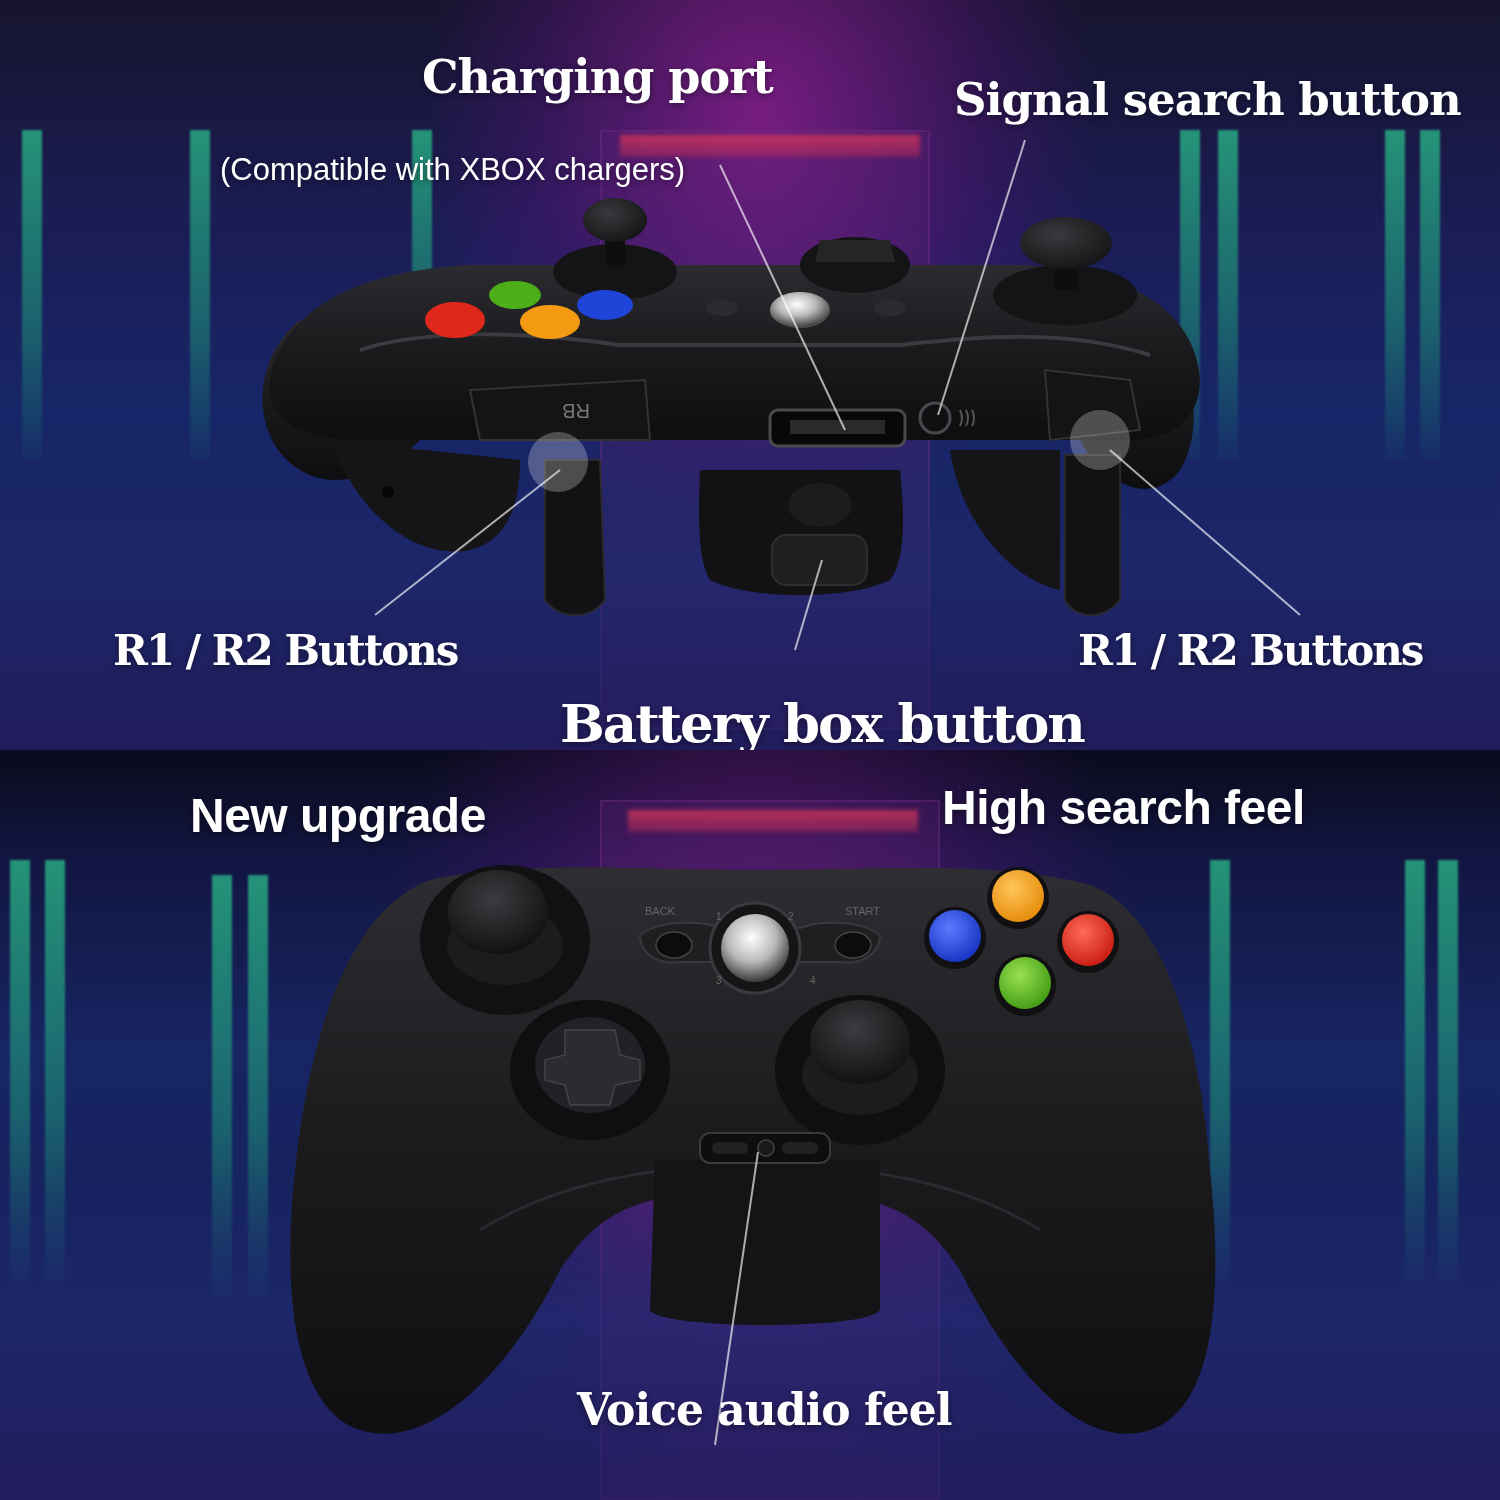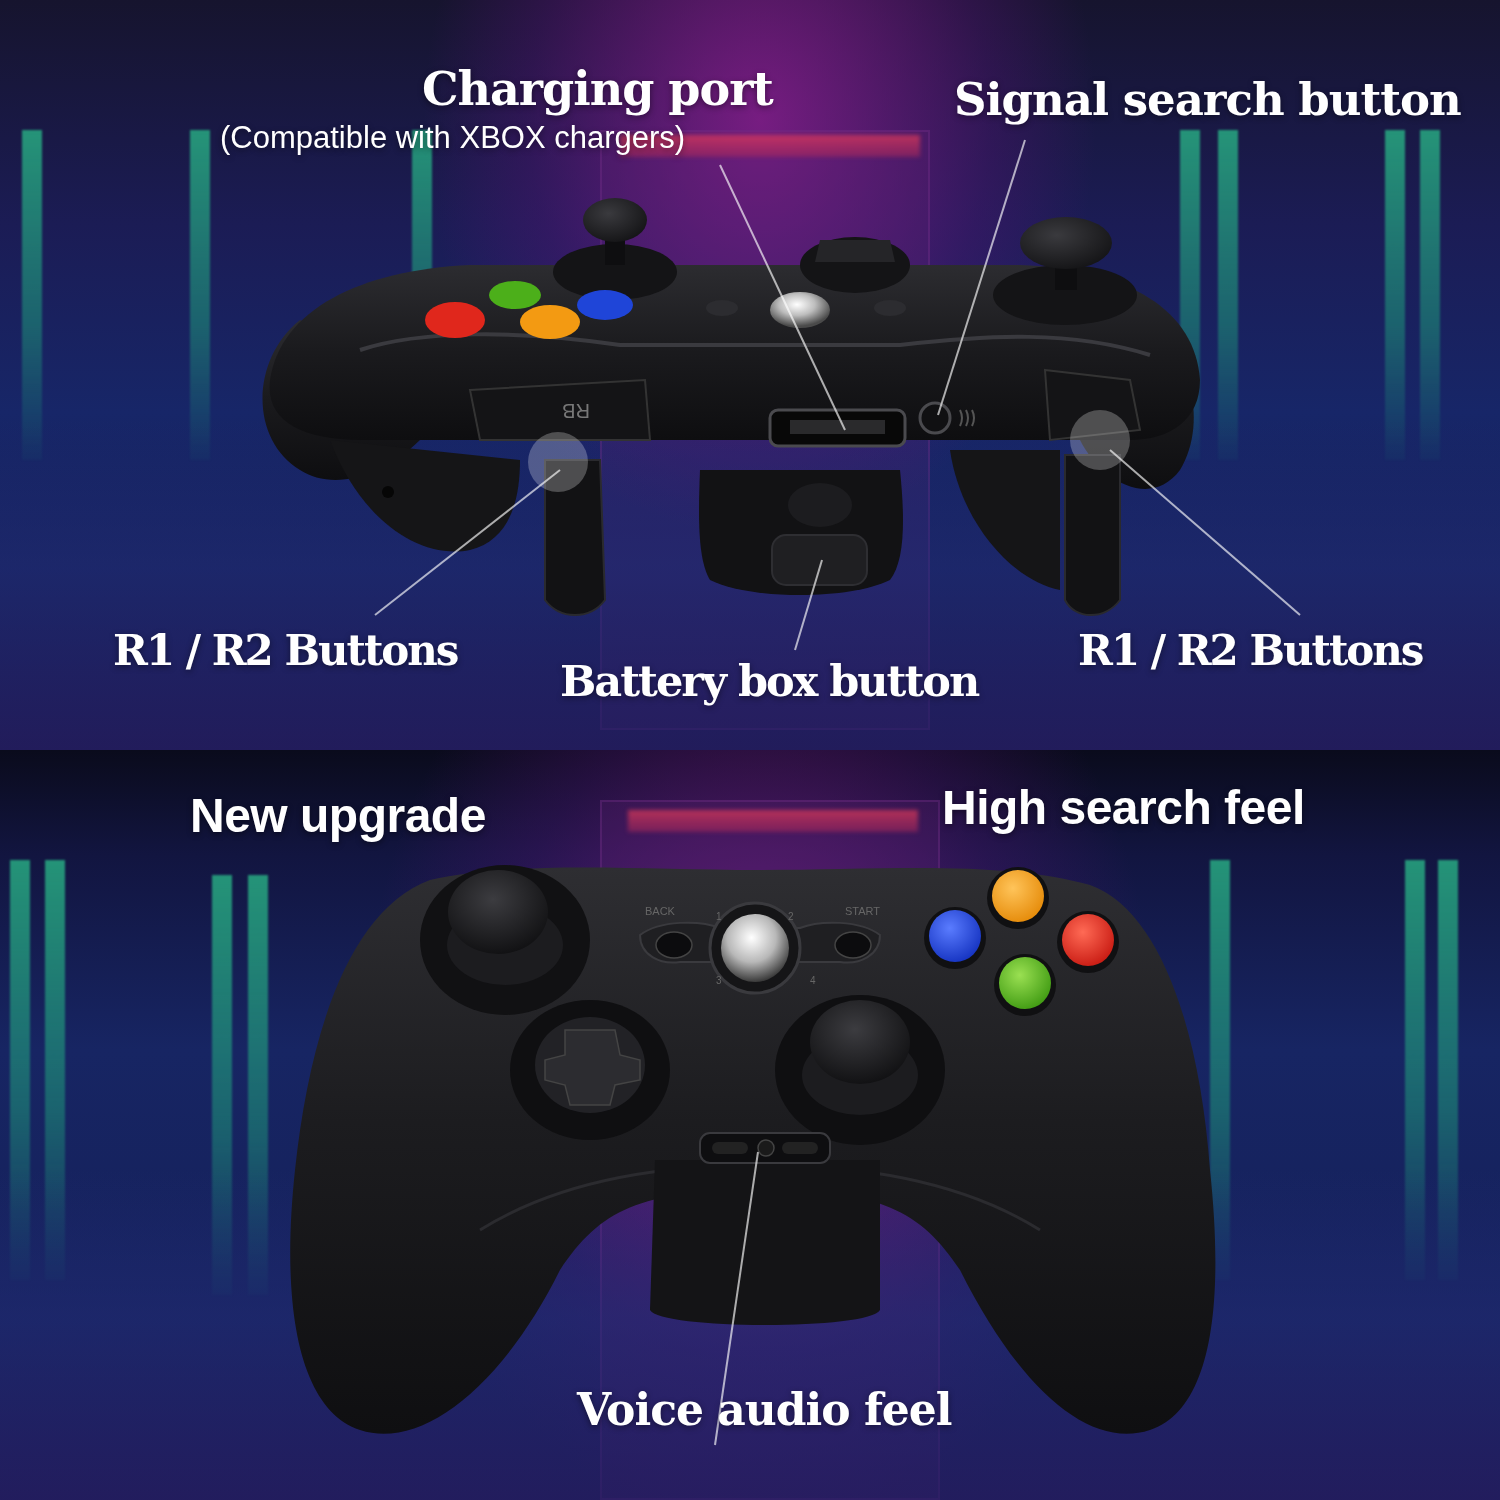--- a/index.html
+++ b/index.html
@@ -41,21 +41,21 @@
     }
 
     .controller-svg { position: absolute; left: 0; top: 0; }
 
     .label {
       position: absolute; color: #ffffff; white-space: nowrap;
       text-shadow: 0 2px 6px rgba(0,0,0,0.45);
     }
     .serif-bold { font-family: "DejaVu Serif", serif; font-weight: bold; letter-spacing: -1px; }
     .sans-cond { font-family: "Liberation Sans", sans-serif; font-weight: bold; letter-spacing: -0.5px; }
-    .sans-reg { font-family: "Liberation Sans", sans-serif; font-weight: normal; }
+    .sans-reg { font-family: "Liberation Sans", sans-serif; font-weight: normal; margin-top: 32px; }
 
     .leader { position: absolute; left: 0; top: 0; pointer-events: none; }
   </style>
 </head>
 <body>
 
 <section class="panel panel-top">
   <div class="bg"></div>
   <div class="door-frame" style="left:600px;top:130px;width:330px;height:600px;"></div>
   <div class="neon-red" style="left:620px;top:135px;width:300px;"></div>
@@ -139,25 +139,25 @@
   </svg>
 
   <svg class="leader" width="1500" height="750">
     <line x1="720" y1="165" x2="845" y2="430" stroke="rgba(255,255,255,0.65)" stroke-width="2"></line>
     <line x1="1025" y1="140" x2="938" y2="415" stroke="rgba(255,255,255,0.65)" stroke-width="2"></line>
     <line x1="375" y1="615" x2="560" y2="470" stroke="rgba(255,255,255,0.65)" stroke-width="2"></line>
     <line x1="1300" y1="615" x2="1110" y2="450" stroke="rgba(255,255,255,0.65)" stroke-width="2"></line>
     <line x1="795" y1="650" x2="822" y2="560" stroke="rgba(255,255,255,0.65)" stroke-width="2"></line>
   </svg>
 
-  <div class="label serif-bold" style="left:422px;top:50px;font-size:46px;margin-top:12px;">Charging port</div>
+  <div class="label serif-bold" style="left:422px;top:50px;font-size:46px;">Charging port</div>
   <div class="label sans-reg" style="left:220px;top:120px;font-size:31px;">(Compatible with XBOX chargers)</div>
   <div class="label serif-bold" style="left:928px;top:73px;font-size:45px;margin-left:26px;">Signal search button</div>
   <div class="label serif-bold" style="left:113px;top:626px;font-size:42px;letter-spacing:-2px;">R1 / R2 Buttons</div>
-  <div class="label serif-bold" style="left:560px;top:656px;font-size:43px;letter-spacing:-2px;">Battery box button</div>
+  <div class="label serif-bold" style="left:560px;top:692px;font-size:53px;letter-spacing:-2px;">Battery box button</div>
   <div class="label serif-bold" style="left:1078px;top:626px;font-size:42px;letter-spacing:-2px;">R1 / R2 Buttons</div>
 </section>
 
 <section class="panel panel-bottom">
   <div class="bg"></div>
   <div class="door-frame" style="left:600px;top:50px;width:340px;height:700px;"></div>
   <div class="neon-red" style="left:628px;top:60px;width:290px;"></div>
   <div class="neon" style="left:10px;top:110px;height:420px;"></div>
   <div class="neon" style="left:45px;top:110px;height:420px;"></div>
   <div class="neon" style="left:212px;top:125px;height:420px;"></div>

